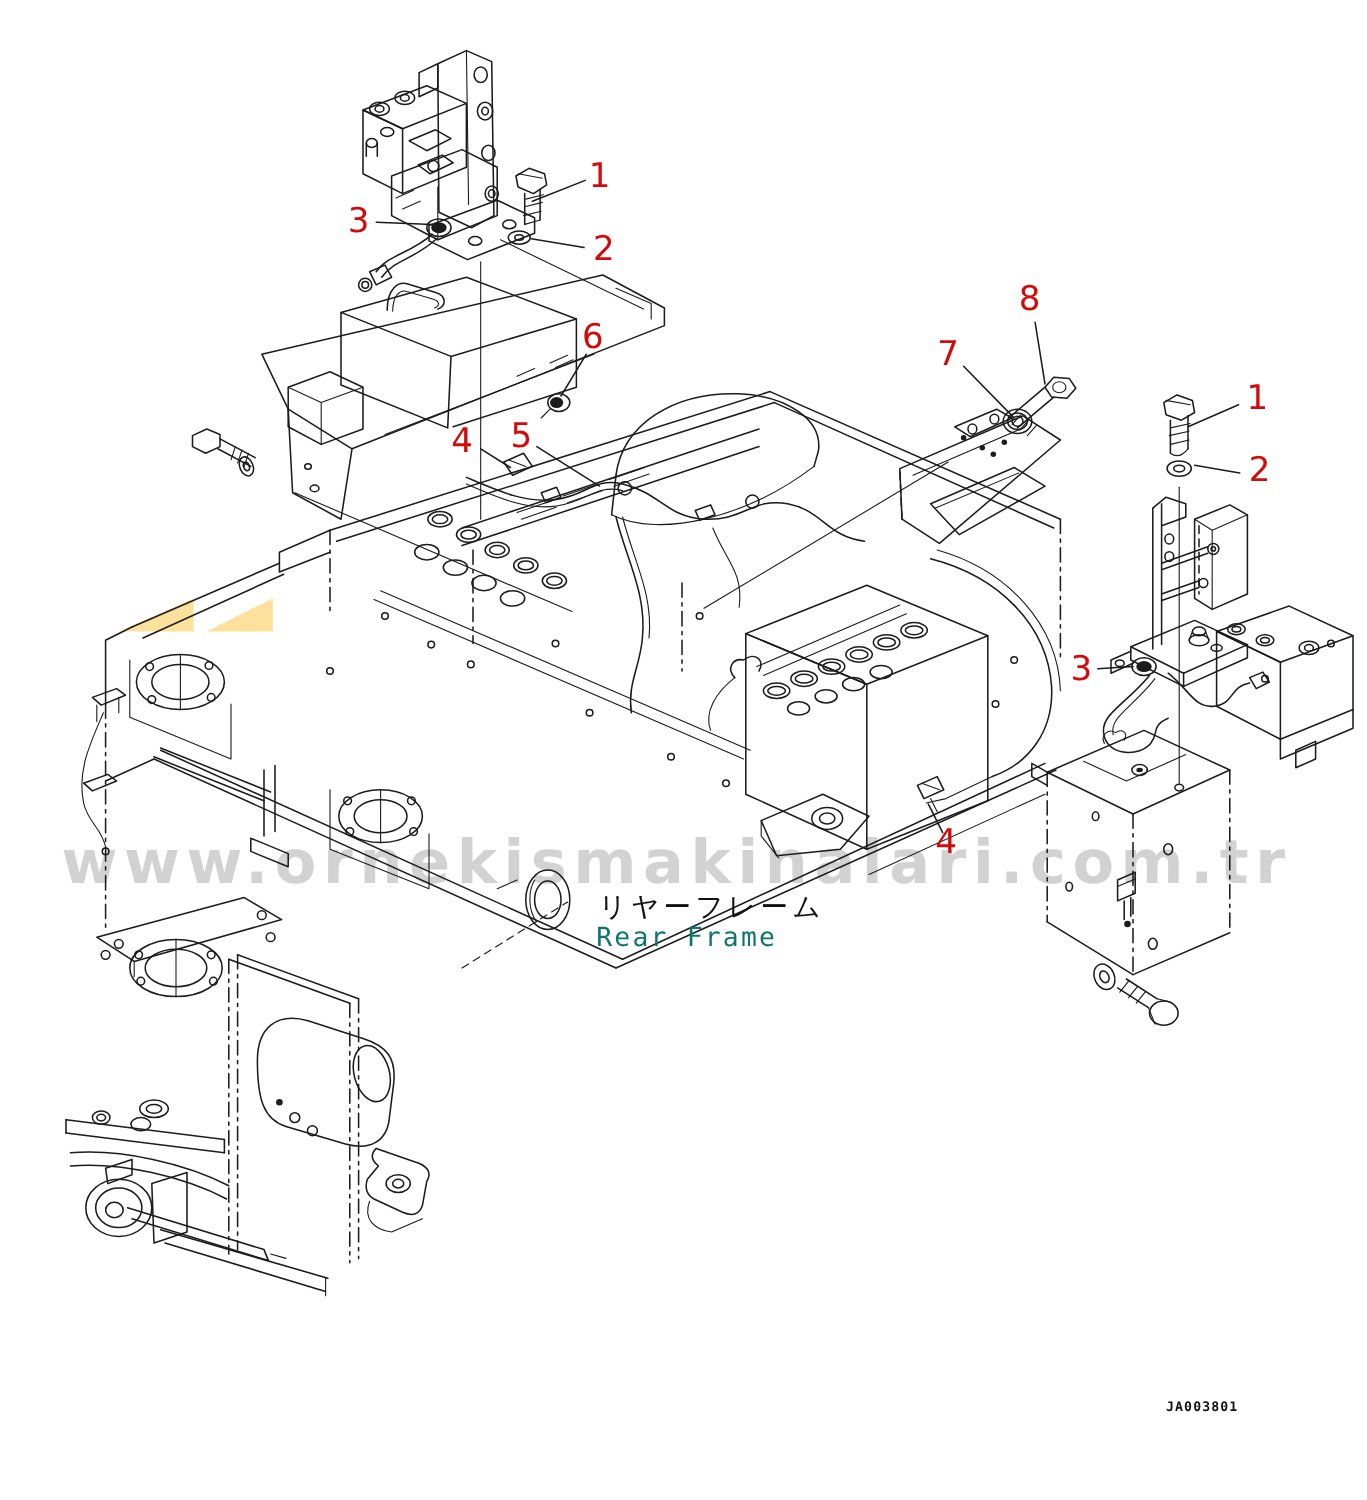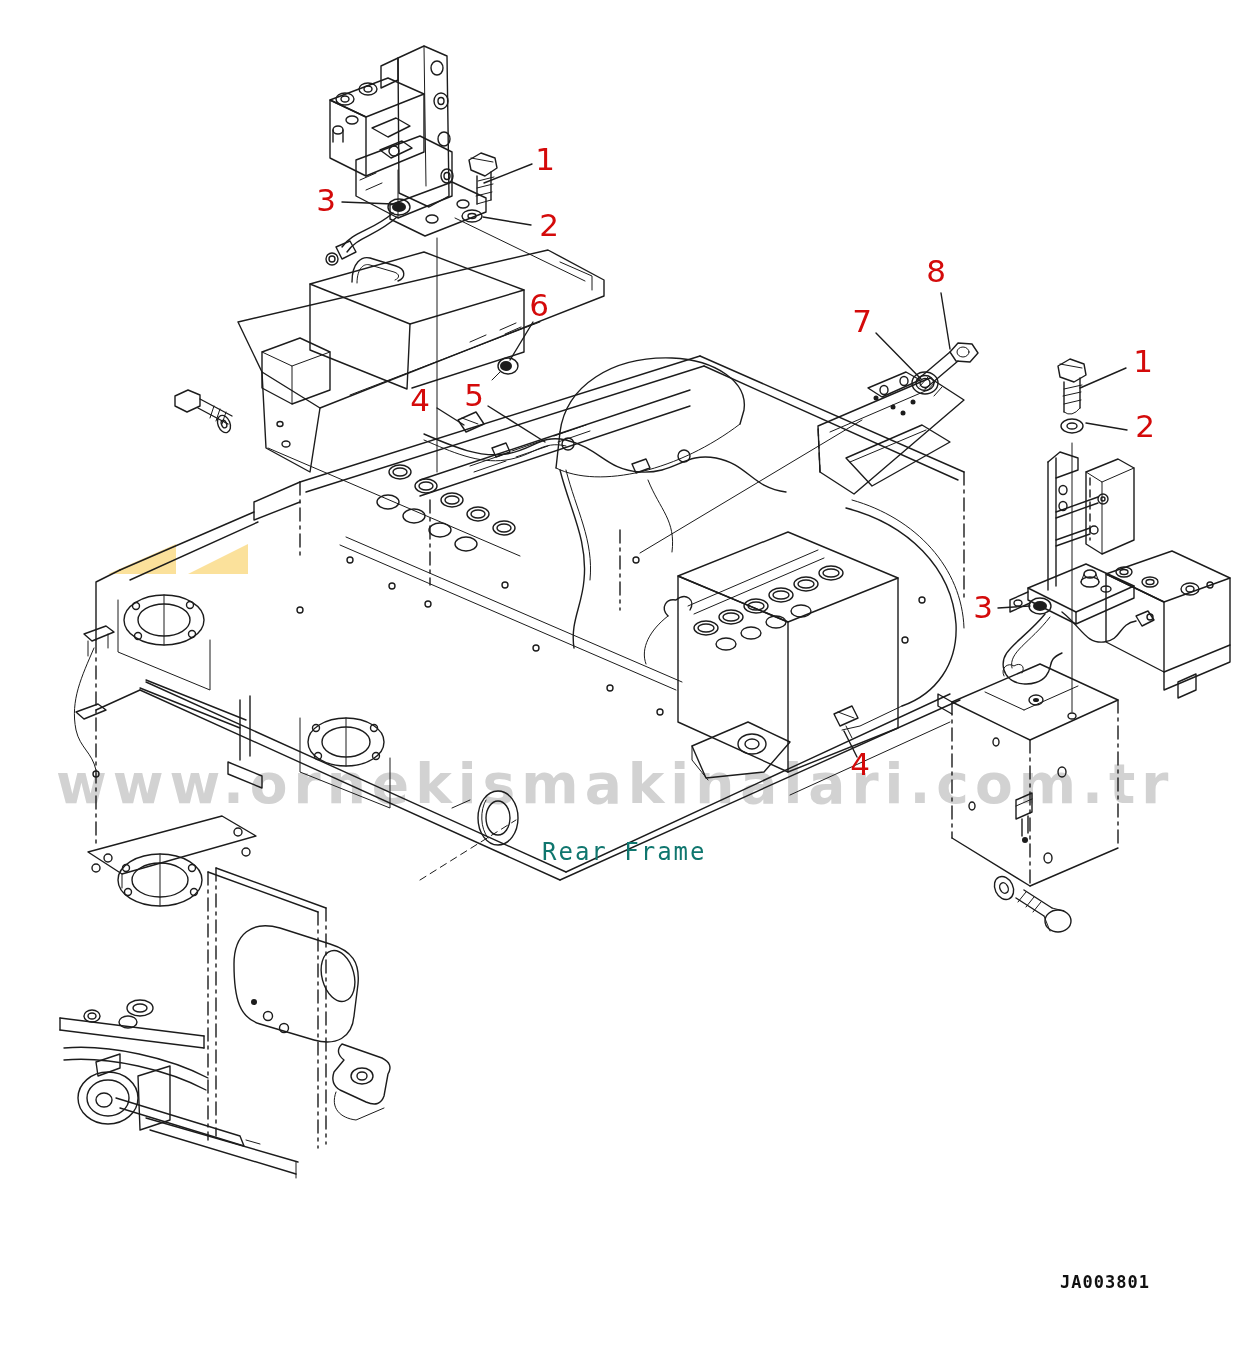--- a/index.html
+++ b/index.html
@@ -18,21 +18,21 @@
   .art .thin{stroke-width:1;}
   .art .dsh{stroke-dasharray:13 5 3 5;}
   .art .dsh2{stroke-dasharray:7 5;}
   .art .fillk{fill:#1c1c1c;stroke:none;}
   .art text.callout{font-family:"DejaVu Sans",sans-serif;font-size:31px;text-anchor:middle;stroke:none;}
   
   .title-jp{position:absolute;left:544px;top:808px;font-size:25px;letter-spacing:4px;color:#111;z-index:4;
             font-family:"DejaVu Sans","DejaVu Sans Mono",sans-serif;}
   .title-en{position:absolute;left:542px;top:838px;font-size:24px;letter-spacing:2px;color:#0f766e;z-index:4;
             font-family:"DejaVu Sans Mono",monospace;}
-  .drawing-no{position:absolute;left:1060px;top:1272px;font-size:17px;letter-spacing:1px;color:#111;z-index:4;
+  .drawing-no{position:absolute;left:1060px;top:1272px;font-size:12px;letter-spacing:1px;color:#111;z-index:4;
             font-family:"DejaVu Sans Mono",monospace;font-weight:bold;}
 </style>
 </head>
 <body>
 
 <div class="stage">
 
   <svg class="wm-tri" width="1243" height="1364" viewBox="0 0 1243 1364">
     <polygon points="108,574 176,574 176,544" style="stroke: none; fill: rgb(251, 225, 155);"></polygon>
     <polygon points="188,574 248,574 248,544" style="stroke: none; fill: rgb(251, 225, 155);"></polygon>
@@ -413,15 +413,16 @@
         <text x="1143" y="372" class="callout" fill="#d40a0a">1</text>
         <line x1="1127" y1="430" x2="1086" y2="423" stroke="#1c1c1c" stroke-width="2.4"></line>
         <text x="1145" y="437" class="callout" fill="#d40a0a">2</text>
         <line x1="998" y1="608" x2="1030" y2="606" stroke="#1c1c1c" stroke-width="2.4"></line>
         <text x="983" y="618" class="callout" fill="#d40a0a">3</text>
         <line x1="857" y1="757" x2="844" y2="731" stroke="#1c1c1c" stroke-width="2.4"></line>
         <text x="860" y="775" class="callout" fill="#d40a0a">4</text>
       </g>
   </svg>
 
+  <div class="title-jp">リヤーフレーム</div>
   <div class="title-en">Rear Frame</div>
   <div class="drawing-no">JA003801</div>
 </div>
 
 </body></html>

